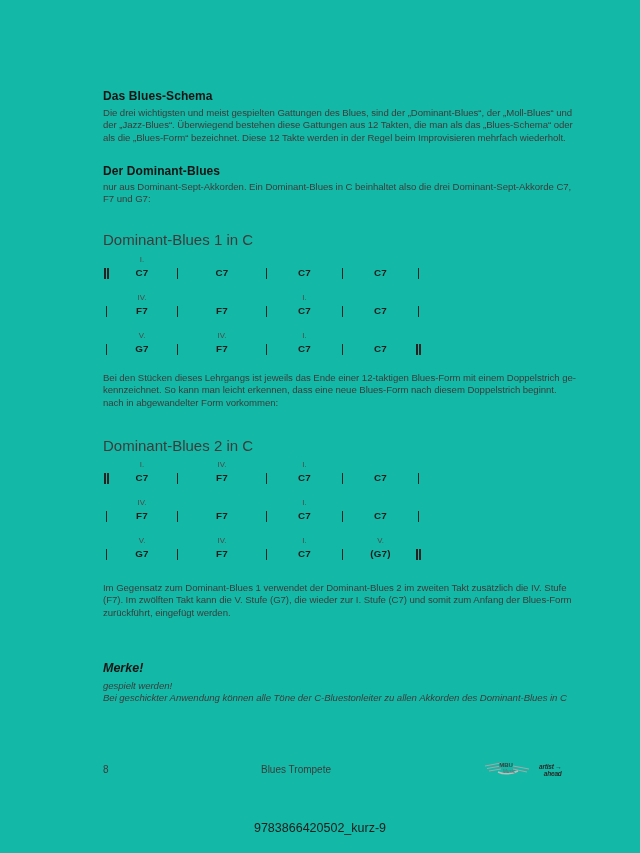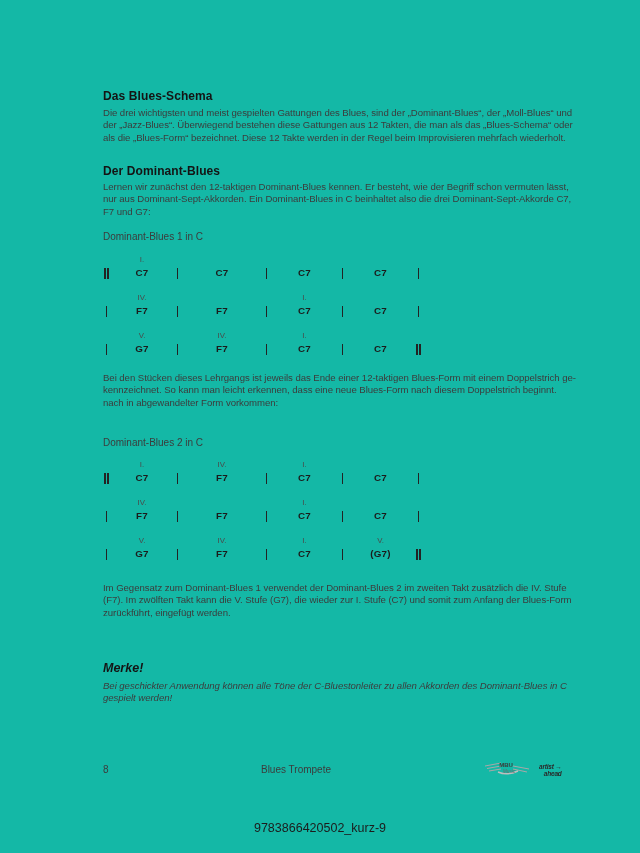--- a/index.html
+++ b/index.html
@@ -14,21 +14,21 @@
   }
   .abs { position: absolute; left: 103px; }
   .h1 {
     font-size: 12px;
     font-weight: bold;
     color: #141414;
     letter-spacing: 0.1px;
   }
   .para { font-size: 9.6px; line-height: 12.4px; color: #3c3c3c; letter-spacing: -0.05px; }
   .para div { white-space: nowrap; }
-  .chart-label { font-size: 10px; color: #3c3c3c; }
+  .chart-label { font-size: 15px; color: #3c3c3c; }
   .merke-h { font-size: 12.5px; font-weight: bold; font-style: italic; color: #141414; }
   .merke-p { font-style: italic; }
 
   
   .chart { position: absolute; left: 104px; }
   .chart-row { display: flex; align-items: flex-end; height: 26px; margin-bottom: 12px; }
   .barline { width: 5px; height: 11px; margin-bottom: 1px; display: flex; justify-content: center; gap: 1.5px; flex: none; }
   .barline i { display: block; width: 1.8px; height: 11px; background: #232323; }
   .measure { display: flex; flex-direction: column; align-items: center; justify-content: flex-end; flex: none; }
   .m0 { width: 66px; } .m1 { width: 84px; } .m2 { width: 71px; } .m3 { width: 71px; }
@@ -49,21 +49,20 @@
 
   <div class="abs h1" style="top:89px">Das Blues-Schema</div>
   <div class="abs para" style="top:107px">
     <div>Die drei wichtigsten und meist gespielten Gattungen des Blues, sind der „Dominant-Blues“, der „Moll-Blues“ und</div>
     <div>der „Jazz-Blues“. Überwiegend bestehen diese Gattungen aus 12 Takten, die man als das „Blues-Schema“ oder</div>
     <div>als die „Blues-Form“ bezeichnet. Diese 12 Takte werden in der Regel beim Improvisieren mehrfach wiederholt.</div>
   </div>
 
   <div class="abs h1" style="top:164px">Der Dominant-Blues</div>
   <div class="abs para" style="top:181px">
-    <div>Lernen wir zunächst den 12-taktigen Dominant-Blues kennen. Er besteht, wie der Begriff schon vermuten lässt,</div>
     <div>nur aus Dominant-Sept-Akkorden. Ein Dominant-Blues in C beinhaltet also die drei Dominant-Sept-Akkorde C7,</div>
     <div>F7 und G7:</div>
   </div>
 
   <div class="abs chart-label" style="top:231px">Dominant-Blues 1 in C</div>
   <div class="chart" style="top:254px">
       <div class="chart-row">
         <span class="barline">
           <i></i>
           <i></i>
@@ -278,22 +277,22 @@
     </div>
 
   <div class="abs para" style="top:582px">
     <div>Im Gegensatz zum Dominant-Blues 1 verwendet der Dominant-Blues 2 im zweiten Takt zusätzlich die IV. Stufe</div>
     <div>(F7). Im zwölften Takt kann die V. Stufe (G7), die wieder zur I. Stufe (C7) und somit zum Anfang der Blues-Form</div>
     <div>zurückführt, eingefügt werden.</div>
   </div>
 
   <div class="abs merke-h" style="top:661px">Merke!</div>
   <div class="abs para merke-p" style="top:680px">
+    <div>gespielt werden!</div>
     <div>Bei geschickter Anwendung können alle Töne der C-Bluestonleiter zu allen Akkorden des Dominant-Blues in C</div>
-    <div>gespielt werden!</div>
   </div>
 
   <div class="abs page-number" style="top:764px">8</div>
   <div class="book-title" style="top:764px">Blues Trompete</div>
 
   <div class="logos">
     <span>
       <svg width="46" height="22" viewBox="0 0 46 22">
         <g stroke="#a8a8a8" stroke-width="1" fill="none">
           <path d="M1,9 L17,6"></path>

